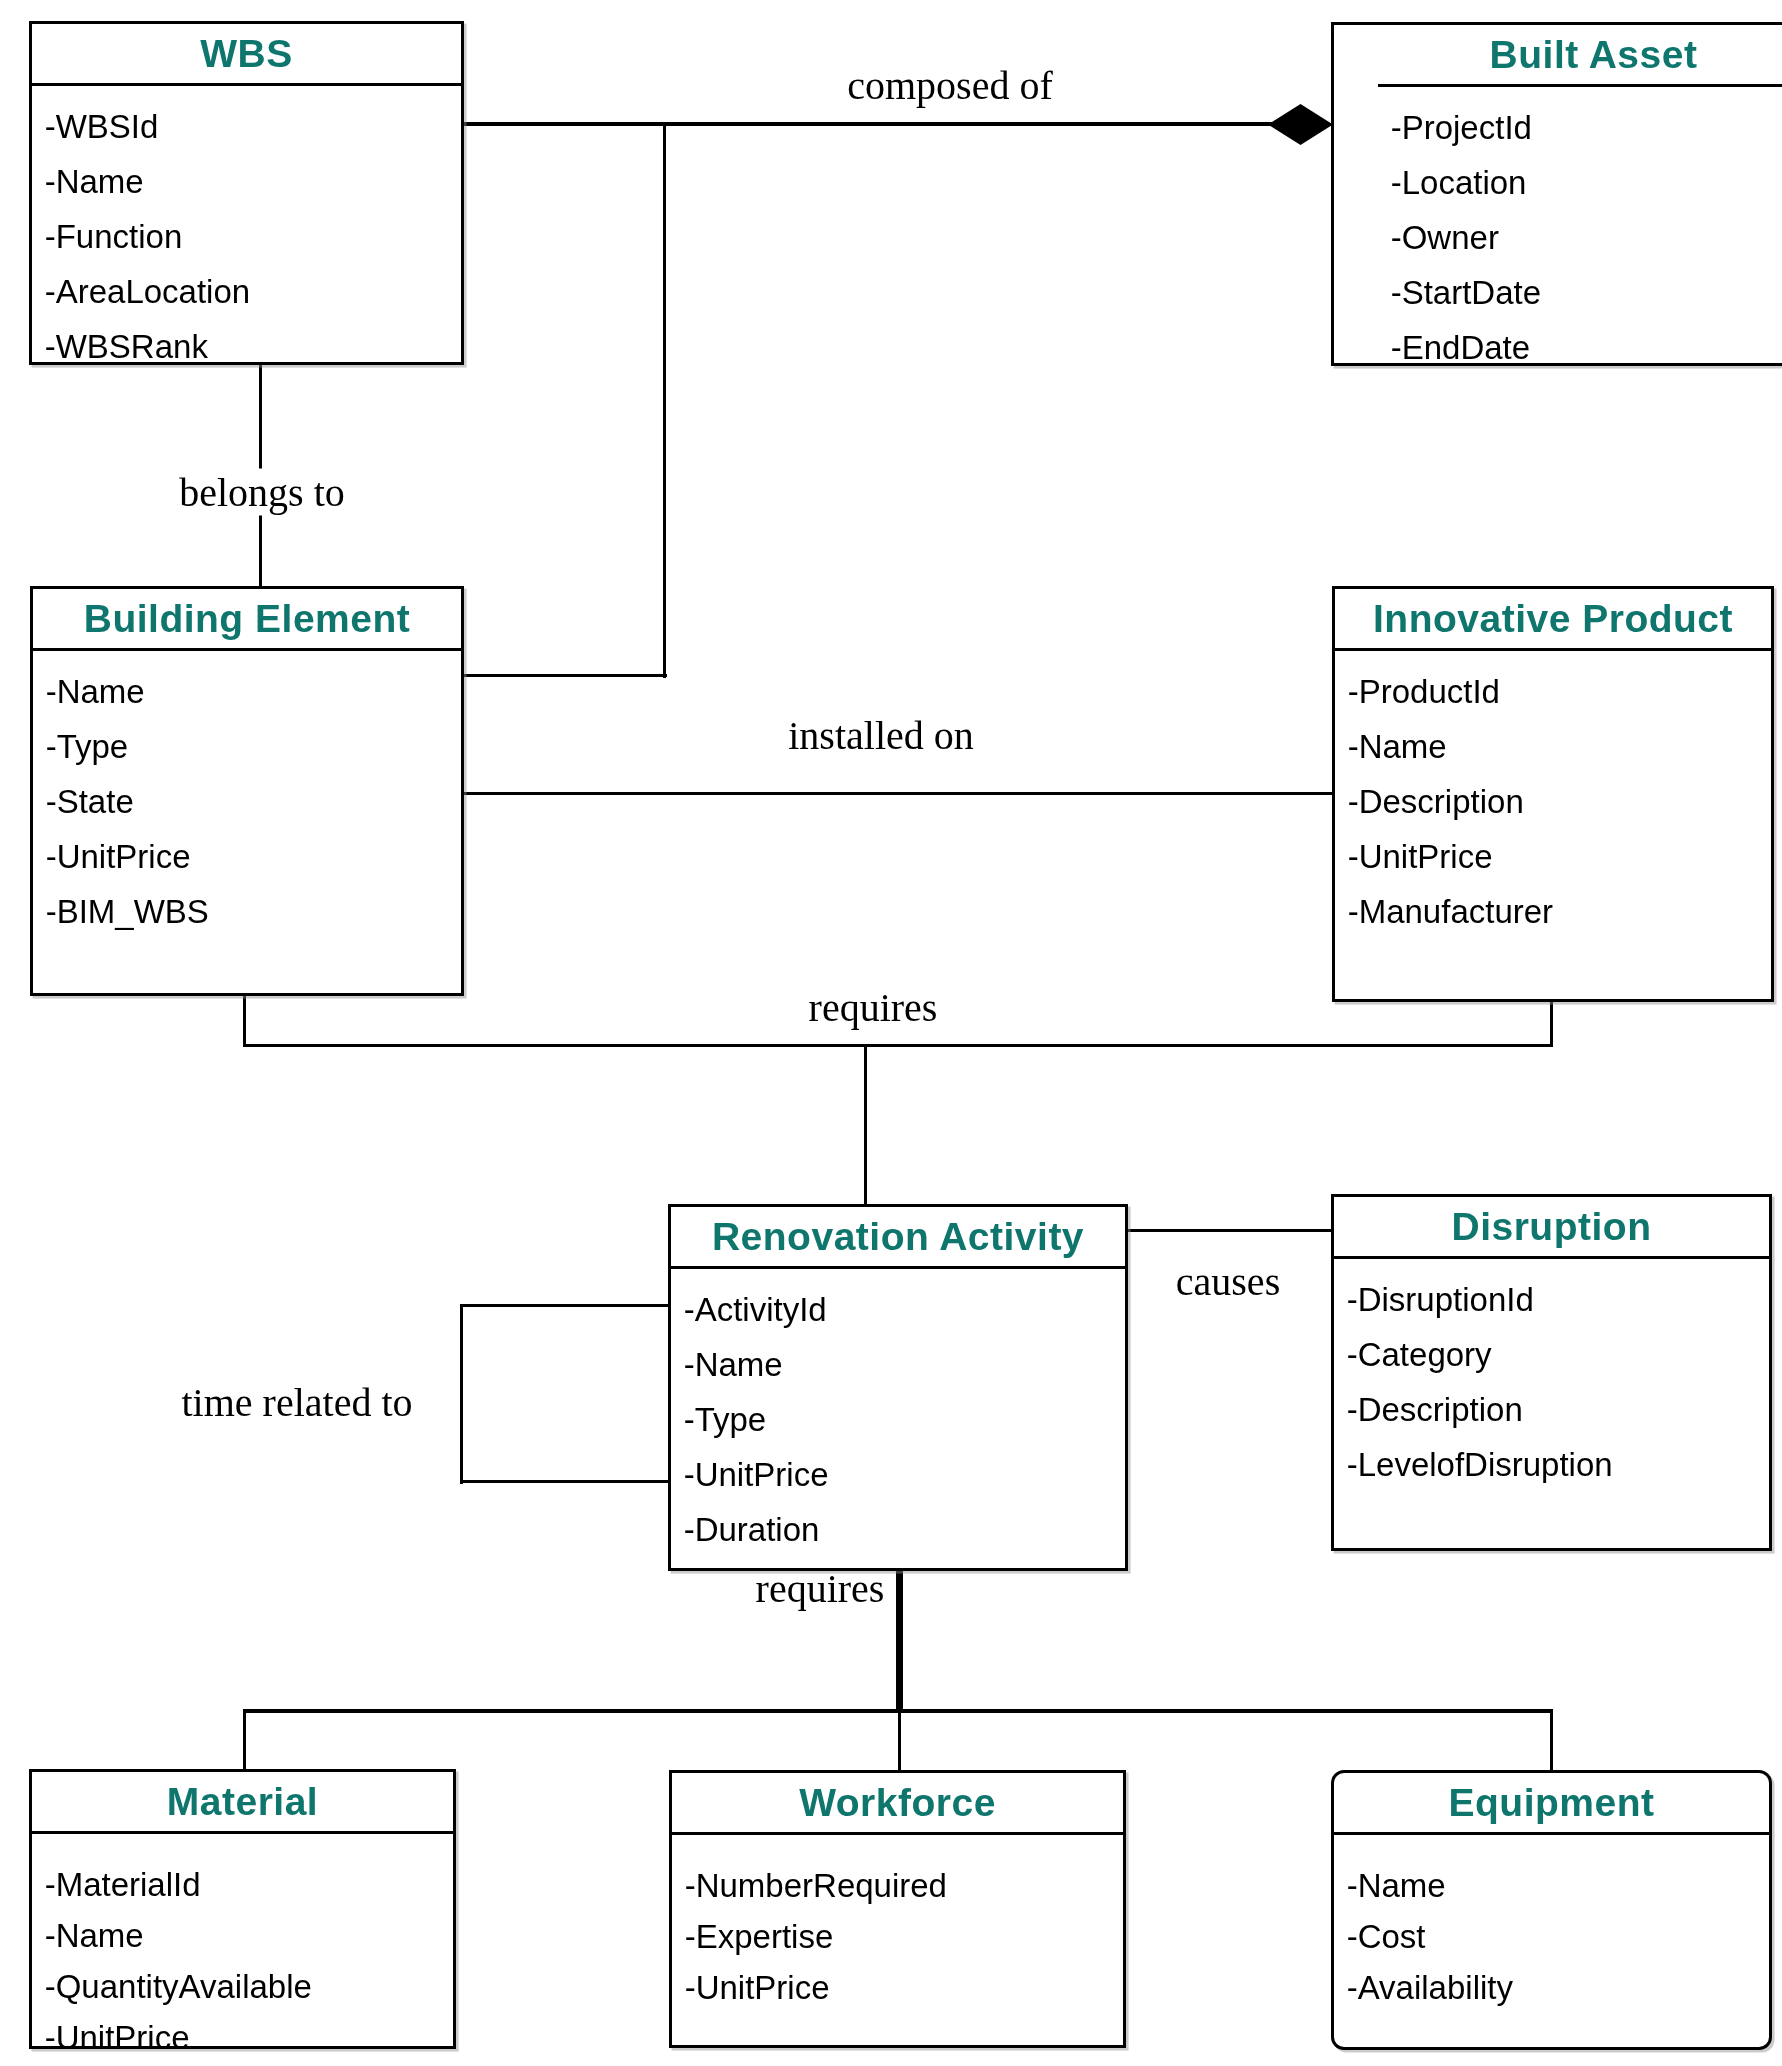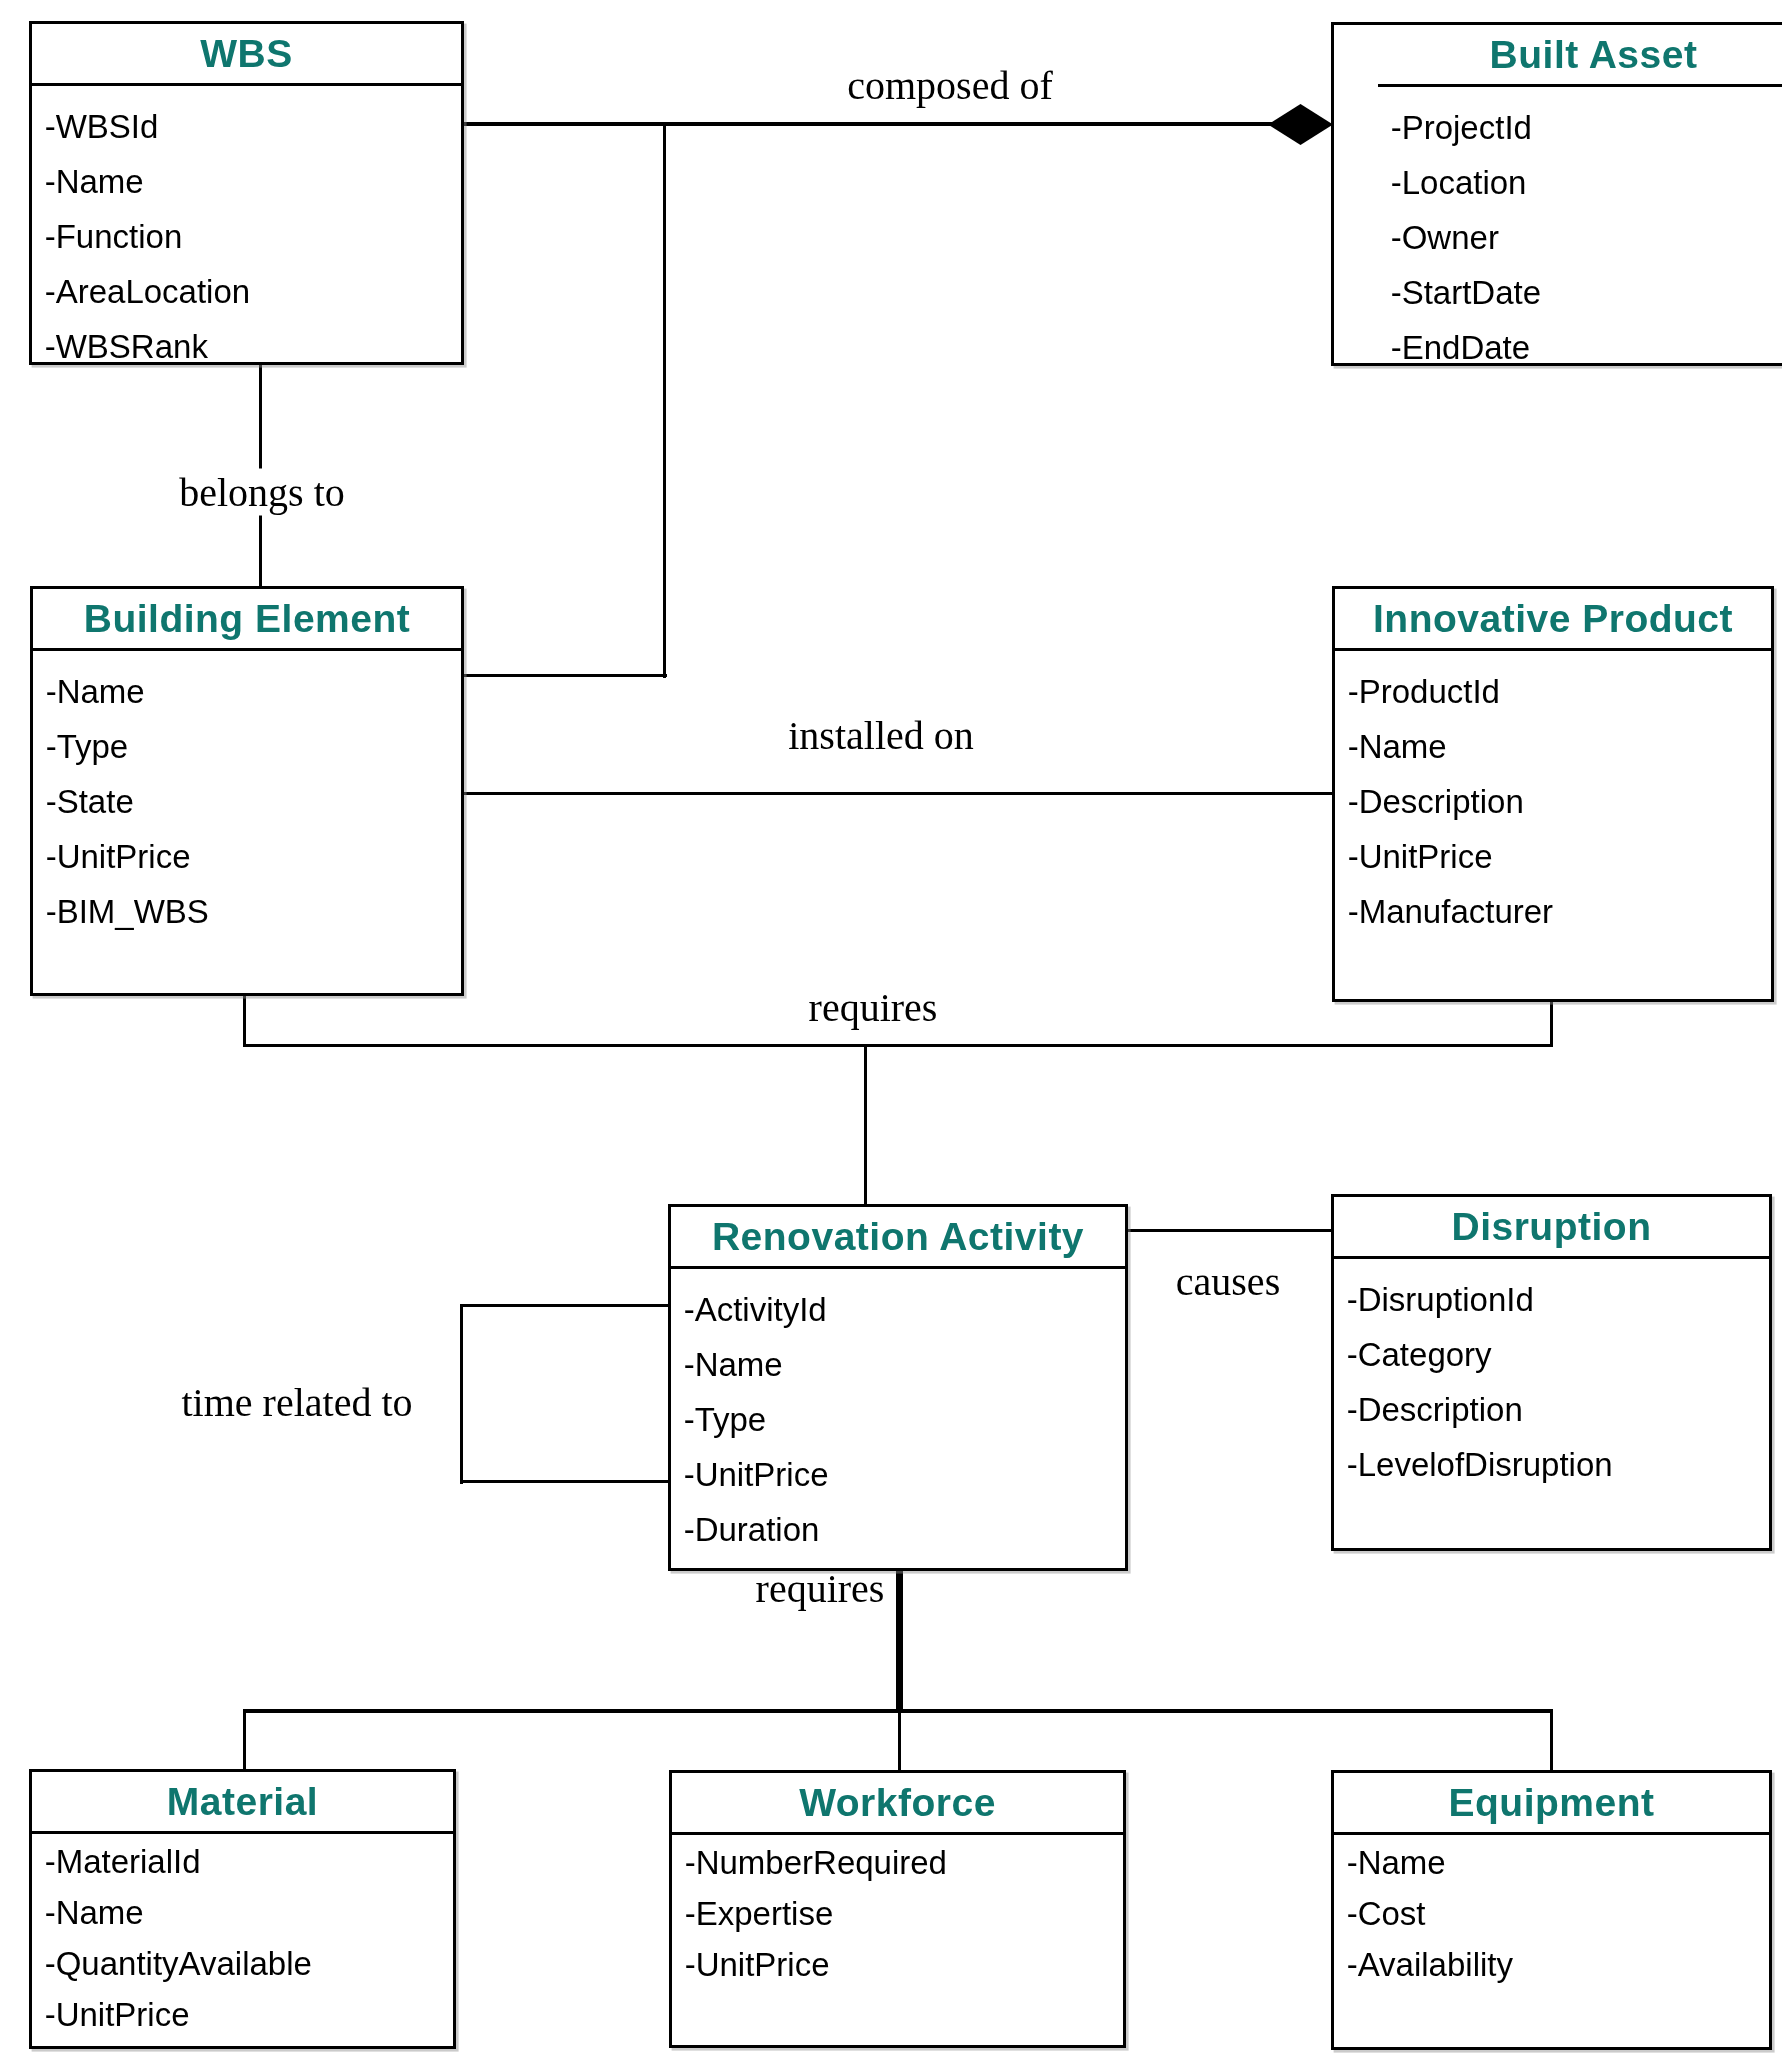--- a/index.html
+++ b/index.html
@@ -28,21 +28,21 @@
   }
   .uml-attrs{padding:13.8px 5.3px 0 12.7px;}
   .uml-attr{
     height:55px;
     display:flex;align-items:center;
     font-size:33px;
     color:#000;
     white-space:nowrap;
   }
   .uml-box.bottom-row .uml-attr{height:51px;}
-  .uml-box.bottom-row .uml-attrs{padding-top:2px;}
+  .uml-box.bottom-row .uml-attrs{padding-top:25px;}
   
   .edge{position:absolute;background:#000;}
   
   .rel-label{
     position:absolute;
     transform:translate(-50%,-50%);
     font-family:"Liberation Serif", serif;
     font-size:40px;
     color:#000;
     background:#ffffff;
@@ -172,21 +172,21 @@
 
 <div class="uml-box bottom-row" style="left:669px;top:1770px;width:457px;height:278px;">
   <div class="uml-title">Workforce</div>
   <div class="uml-attrs">
     <div class="uml-attr">-NumberRequired</div>
     <div class="uml-attr">-Expertise</div>
     <div class="uml-attr">-UnitPrice</div>
   </div>
 </div>
 
-<div class="uml-box bottom-row" style="left:1331px;top:1770px;width:441px;height:280px;">
+<div class="uml-box bottom-row" style="left:1331px;top:1770px;width:441px;height:280px;border-radius:13px;">
   <div class="uml-title">Equipment</div>
   <div class="uml-attrs">
     <div class="uml-attr">-Name</div>
     <div class="uml-attr">-Cost</div>
     <div class="uml-attr">-Availability</div>
   </div>
 </div>
 
 
 </body></html>

